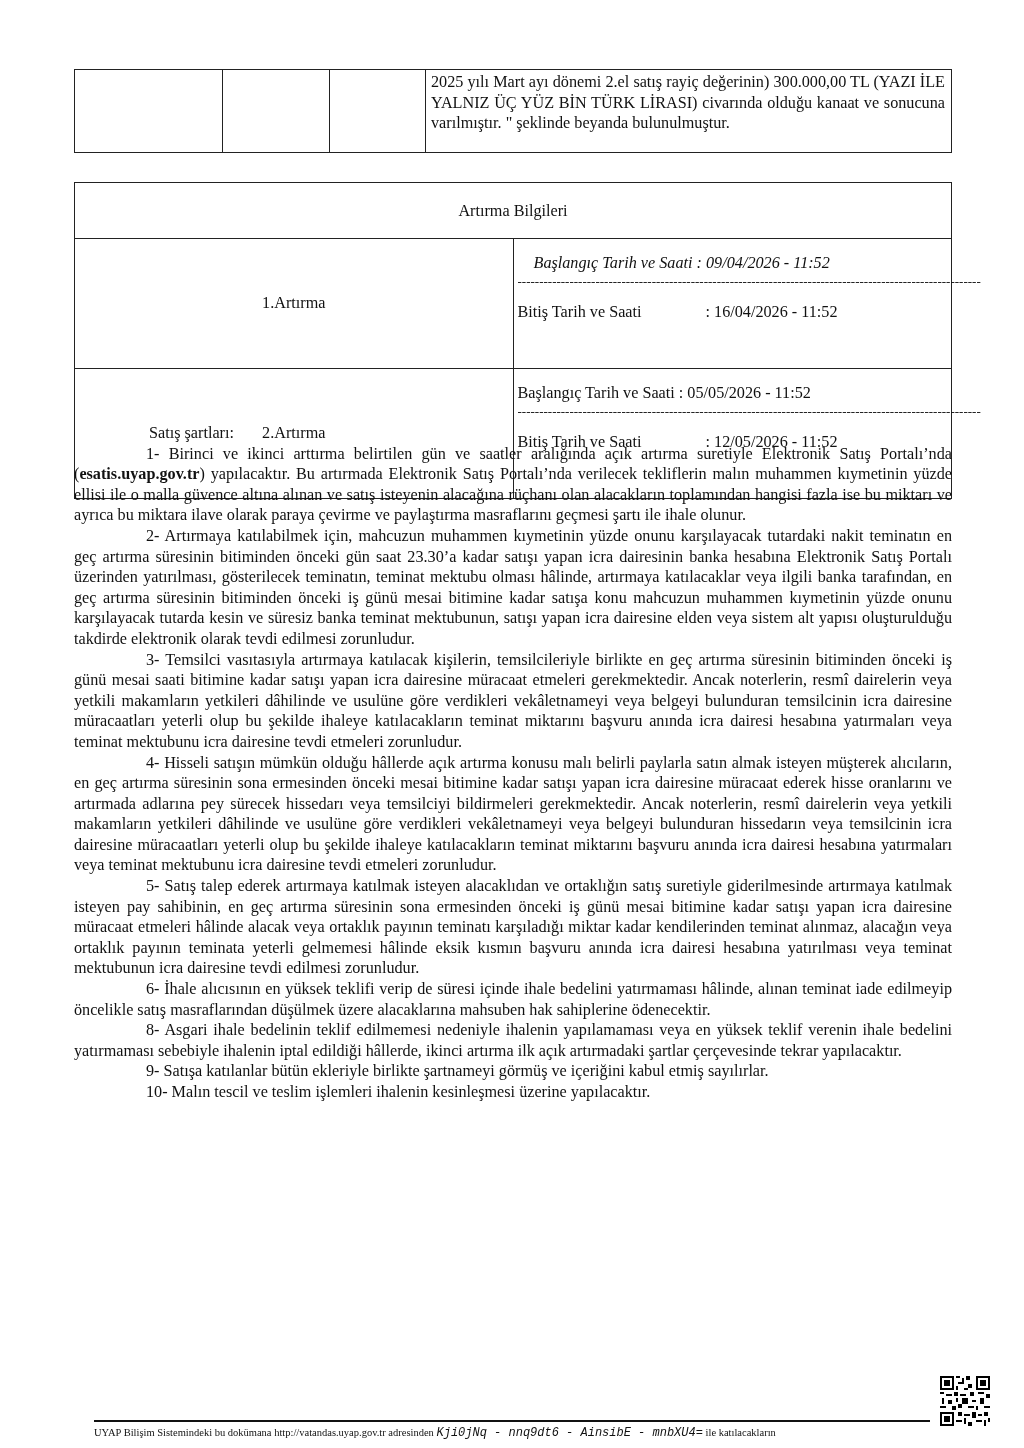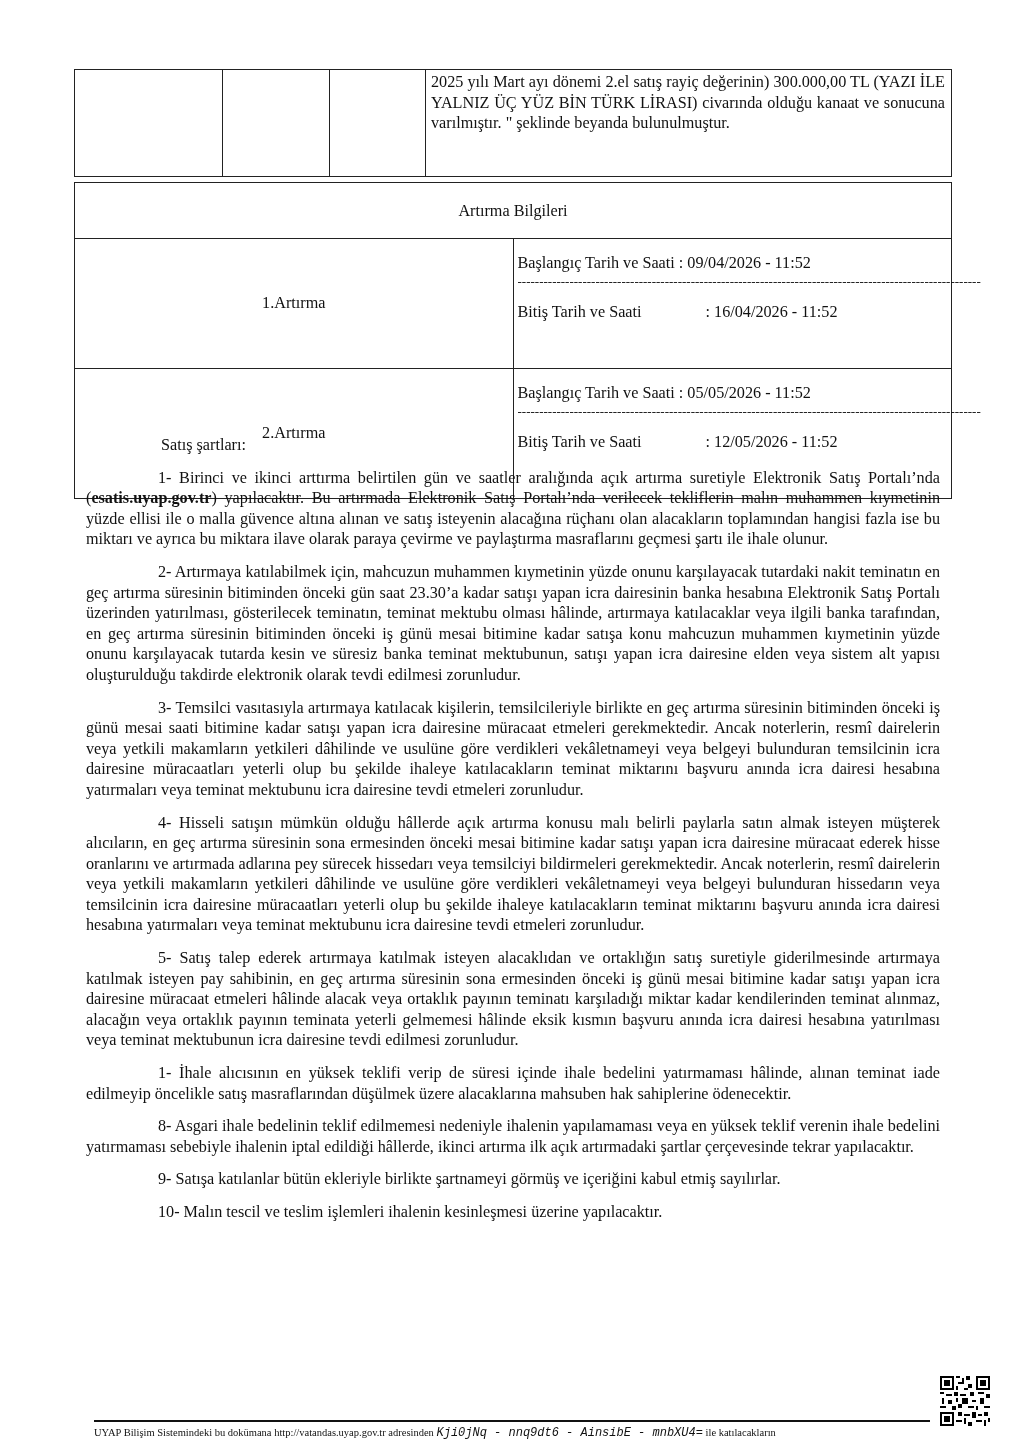--- a/index.html
+++ b/index.html
@@ -1,38 +1,38 @@
 <!DOCTYPE html>
 <html><head>
 <meta charset="utf-8">
 <style>
   html, body { margin: 0; padding: 0; background: #ffffff; }
   body { width: 1024px; height: 1448px; position: relative; overflow: hidden;
          font-family: "Liberation Serif", serif; color: #111; }
 
   
-  #top-table { position: absolute; left: 74px; top: 69px; width: 878px; height: 108px;
+  #top-table { position: absolute; left: 74px; top: 69px; width: 878px; height: 84px;
                border-collapse: collapse; table-layout: fixed; }
   #top-table td { border: 1.5px solid #222; vertical-align: top; padding: 0; }
   #top-table .textcell { padding: 2px 6px 0 5px; font-size: 16.2px; line-height: 20.5px;
                          text-align: justify; }
 
   
   #auction { position: absolute; left: 74px; top: 182px; width: 878px;
              border-collapse: collapse; table-layout: fixed; }
   #auction td { border: 1.5px solid #222; padding: 16px; font-size: 16.2px; }
   #auction .head { text-align: center; height: 23px; line-height: 22px; }
   #auction .label { width: 147px; text-align: center; vertical-align: middle; }
   #auction .info { height: 97px; vertical-align: top; padding-left: 4px; position: relative; }
   .lbl-inline { display: inline-block; width: 188px; }
 
   
   #terms { position: absolute; left: 74px; top: 423px; width: 878px;
            font-size: 16.2px; line-height: 20.6px; text-align: justify; }
-  #terms p { margin: 12px; }
+  #terms p { margin: 0; }
   #terms .indent { text-indent: 72px; }
   #terms .title { padding-left: 75px; }
   .link { font-weight: bold; }
 
   
   #qr { position: absolute; left: 940px; top: 1376px; width: 50px; height: 50px; }
   #footer-rule { position: absolute; left: 94px; top: 1420px; width: 836px; height: 2px; background: #111; }
   #footer { position: absolute; left: 94px; top: 1425px; width: 900px; white-space: nowrap;
             font-size: 10.5px; line-height: 16px; color: #111; }
   #footer .code { font-family: "Liberation Mono", monospace; font-size: 12px; font-style: italic; }
@@ -58,21 +58,21 @@
   </table>
 
 <table id="auction">
   <tbody>
       <tr>
     <td class="head" colspan="2">Artırma Bilgileri</td>
   </tr>
   <tr>
     <td class="label">1.Artırma</td>
     <td class="info">
-      <div style="position:absolute; left:4px; top:14px; line-height:20px; white-space:nowrap;">
+      <div style="position:absolute; left:20px; top:14px; line-height:20px; white-space:nowrap;font-style:italic;">
         <span>Başlangıç Tarih ve Saati</span>
         <span>: 09/04/2026 - 11:52</span>
       </div>
       <div style="position:absolute; left:4px; top:36px; width:662px; overflow:hidden; white-space:nowrap; line-height:14px; font-size:13px;">-----------------------------------------------------------------------------------------------------------</div>
       <div style="position:absolute; left:4px; top:63px; line-height:20px; white-space:nowrap;">
         <span class="lbl-inline">Bitiş Tarih ve Saati</span><span>: 16/04/2026 - 11:52</span>
       </div>
     </td>
   </tr>
   <tr>
@@ -91,21 +91,21 @@
 </tbody>
   </table>
 
 <div id="terms">
   <p class="title">Satış şartları:</p>
   <p class="indent"><span>1- Birinci ve ikinci arttırma belirtilen gün ve  saatler aralığında açık artırma suretiyle Elektronik Satış Portalı’nda (</span><span class="link">esatis.uyap.gov.tr</span><span>) yapılacaktır. Bu artırmada Elektronik Satış Portalı’nda verilecek tekliflerin malın muhammen kıymetinin yüzde ellisi ile o malla güvence altına alınan ve satış isteyenin alacağına rüçhanı olan alacakların toplamından hangisi fazla ise bu miktarı ve ayrıca bu miktara ilave olarak paraya çevirme ve paylaştırma masraflarını geçmesi şartı ile ihale olunur.</span></p>
   <p class="indent">2- Artırmaya katılabilmek için, mahcuzun muhammen kıymetinin yüzde onunu karşılayacak tutardaki nakit teminatın en geç artırma süresinin bitiminden önceki gün saat 23.30’a kadar satışı yapan icra dairesinin banka hesabına Elektronik Satış Portalı üzerinden yatırılması, gösterilecek teminatın, teminat mektubu olması hâlinde, artırmaya katılacaklar veya ilgili banka tarafından, en geç artırma süresinin bitiminden önceki iş günü mesai bitimine kadar satışa konu mahcuzun muhammen kıymetinin yüzde onunu karşılayacak tutarda kesin ve süresiz banka teminat mektubunun, satışı yapan icra dairesine elden veya sistem alt yapısı oluşturulduğu takdirde elektronik olarak tevdi edilmesi zorunludur.</p>
   <p class="indent">3- Temsilci vasıtasıyla artırmaya katılacak kişilerin, temsilcileriyle birlikte en geç artırma süresinin bitiminden önceki iş günü mesai saati bitimine kadar satışı yapan icra dairesine müracaat etmeleri gerekmektedir. Ancak noterlerin, resmî dairelerin veya yetkili makamların yetkileri dâhilinde ve usulüne göre verdikleri vekâletnameyi veya belgeyi bulunduran temsilcinin icra dairesine müracaatları yeterli olup bu şekilde ihaleye katılacakların teminat miktarını başvuru anında icra dairesi hesabına yatırmaları veya teminat mektubunu icra dairesine tevdi etmeleri zorunludur.</p>
   <p class="indent">4- Hisseli satışın mümkün olduğu hâllerde açık artırma konusu malı belirli paylarla satın almak isteyen müşterek alıcıların, en geç artırma süresinin sona ermesinden önceki mesai bitimine kadar satışı yapan icra dairesine müracaat ederek hisse oranlarını ve artırmada adlarına pey sürecek hissedarı veya temsilciyi bildirmeleri gerekmektedir. Ancak noterlerin, resmî dairelerin veya yetkili makamların yetkileri dâhilinde ve usulüne göre verdikleri vekâletnameyi veya belgeyi bulunduran hissedarın veya temsilcinin icra dairesine müracaatları yeterli olup bu şekilde ihaleye katılacakların teminat miktarını başvuru anında icra dairesi hesabına yatırmaları veya teminat mektubunu icra dairesine tevdi etmeleri zorunludur.</p>
   <p class="indent">5- Satış talep ederek artırmaya katılmak isteyen  alacaklıdan ve ortaklığın satış suretiyle giderilmesinde artırmaya katılmak isteyen pay sahibinin, en geç artırma süresinin sona ermesinden önceki iş günü mesai bitimine kadar satışı yapan icra dairesine müracaat etmeleri hâlinde alacak veya ortaklık payının teminatı karşıladığı miktar kadar kendilerinden teminat alınmaz, alacağın veya ortaklık payının teminata yeterli gelmemesi hâlinde eksik kısmın başvuru anında icra dairesi hesabına yatırılması veya teminat mektubunun icra dairesine tevdi edilmesi zorunludur.</p>
-  <p class="indent">1- İhale alıcısının en yüksek teklifi verip de süresi içinde ihale bedelini yatırmaması hâlinde, alınan teminat iade edilmeyip öncelikle satış masraflarından düşülmek üzere alacaklarına mahsuben hak sahiplerine ödenecektir.</p>
+  <p class="indent">6- İhale alıcısının en yüksek teklifi verip de süresi içinde ihale bedelini yatırmaması hâlinde, alınan teminat iade edilmeyip öncelikle satış masraflarından düşülmek üzere alacaklarına mahsuben hak sahiplerine ödenecektir.</p>
   <p class="indent">8- Asgari ihale bedelinin teklif edilmemesi nedeniyle ihalenin yapılamaması veya en yüksek teklif verenin ihale bedelini yatırmaması sebebiyle ihalenin iptal edildiği hâllerde, ikinci artırma ilk açık artırmadaki şartlar çerçevesinde tekrar yapılacaktır.</p>
   <p class="indent">9- Satışa katılanlar bütün ekleriyle birlikte şartnameyi görmüş ve içeriğini kabul etmiş sayılırlar.</p>
   <p class="indent">10- Malın tescil ve teslim işlemleri ihalenin kesinleşmesi üzerine yapılacaktır.</p>
 </div>
 
 <svg id="qr" viewBox="0 0 25 25" shape-rendering="crispEdges">
   <rect width="25" height="25" fill="#fff"></rect>
   <g fill="#000">
     <rect x="0" y="0" width="7" height="7"></rect>
       <rect x="1" y="1" width="5" height="5" fill="#fff"></rect>

